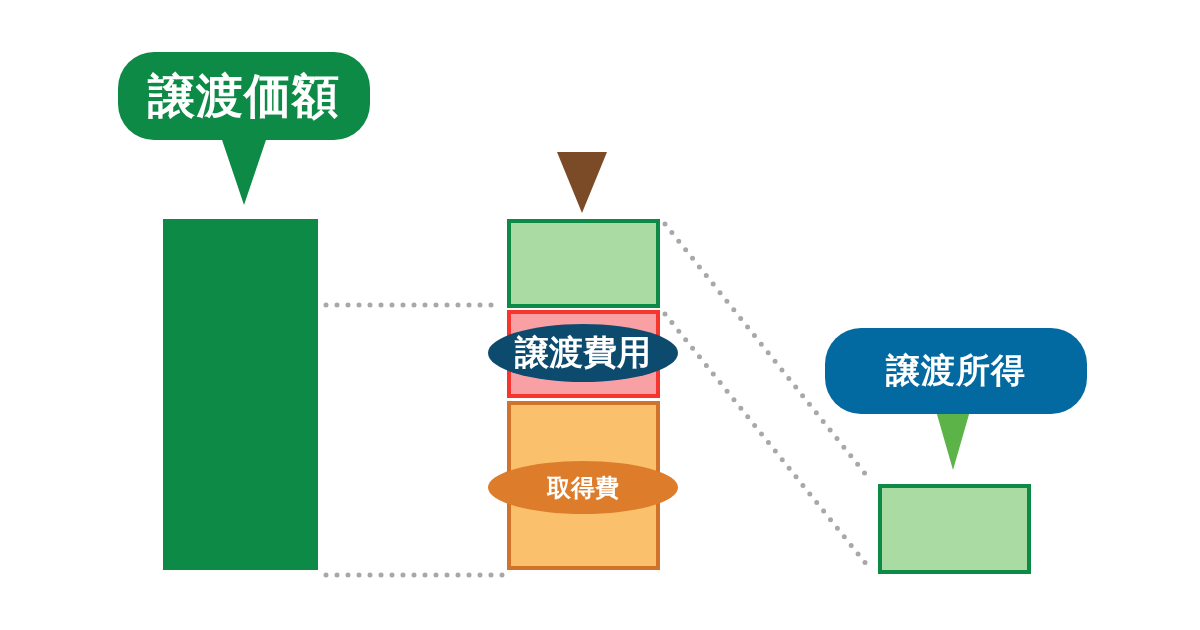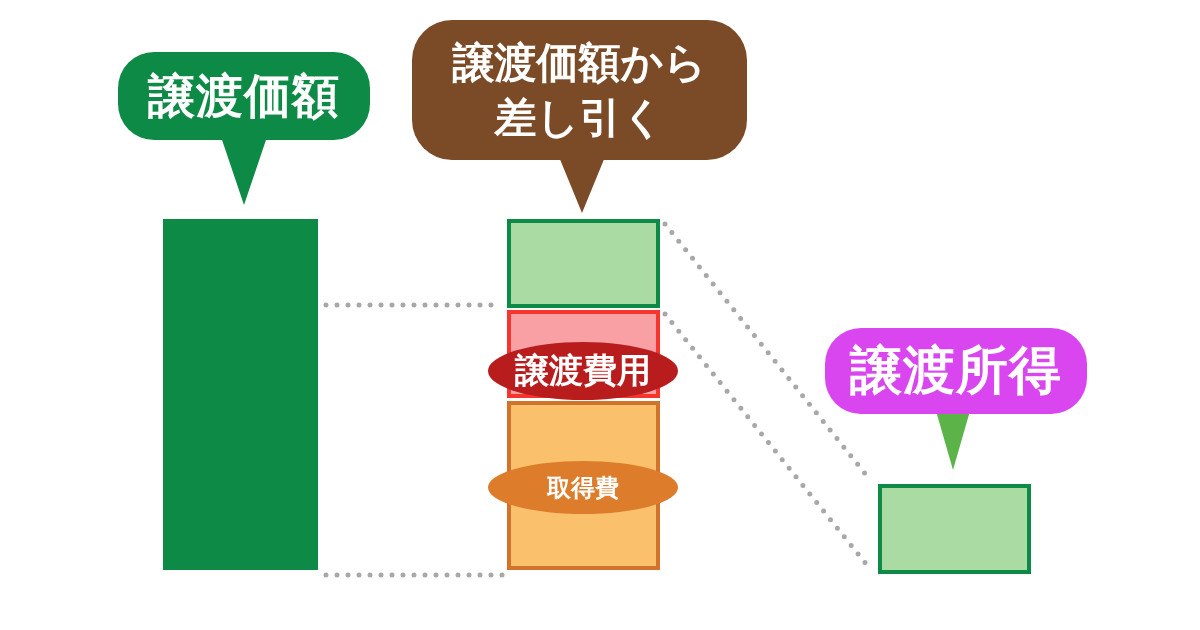--- a/index.html
+++ b/index.html
@@ -15,21 +15,21 @@
   .bubble-transfer-price{
     left:118px;top:52px;width:252px;height:88px;border-radius:36px;
     background:#0d8a46;font-size:47px;letter-spacing:1px;
   }
   .bubble-deduct{
     left:412px;top:20px;width:335px;height:140px;border-radius:40px;
     background:#7b4a27;font-size:42px;line-height:1.32;flex-direction:column;
   }
   .bubble-gain{
     left:825px;top:328px;width:262px;height:86px;border-radius:36px;
-    background:#d946ef;font-size:52px;letter-spacing:1px;
+    background:#0369a1;font-size:34px;letter-spacing:1px;
   }
   .tail{position:absolute;width:0;height:0;}
   .tail-transfer-price{
     left:218px;top:128px;
     border-left:26px solid transparent;border-right:26px solid transparent;
     border-top:77px solid #0d8a46;
   }
   .tail-deduct{
     left:557px;top:152px;
     border-left:25px solid transparent;border-right:25px solid transparent;
@@ -45,21 +45,21 @@
   .bar-total{left:163px;top:219px;width:155px;height:351px;background:#0d8a46;}
   .seg-gain{left:507px;top:219px;width:153px;height:89px;background:#a9dba3;border:4px solid #0d8a46;}
   .seg-expense{left:507px;top:310px;width:153px;height:88px;background:#f9a0a5;border:4px solid #f5352e;}
   .seg-acquisition{left:507px;top:401px;width:153px;height:169px;background:#fbc06b;border:4px solid #d2732b;}
   .box-gain-result{left:878px;top:484px;width:153px;height:90px;background:#a9dba3;border:4px solid #0d8a46;}
   
   .badge{
     position:absolute;display:flex;align-items:center;justify-content:center;
     color:#fff;font-weight:800;border-radius:50%;
   }
-  .badge-expense{left:488px;top:324px;width:190px;height:58px;background:#b91c1c;font-size:34px;margin-top:18px;}
+  .badge-expense{left:488px;top:324px;width:190px;height:58px;background:#0c4a6e;font-size:34px;}
   .badge-acquisition{left:488px;top:461px;width:190px;height:53px;background:#dd7d2c;font-size:24px;}
   
   svg.connectors{position:absolute;left:0;top:0;}
   .dots{stroke:#a8a8a8;stroke-width:5;stroke-linecap:round;stroke-dasharray:0 11;fill:none;}
 </style>
 </head>
 <body>
 
 <div id="canvas">
 
@@ -82,23 +82,19 @@
   <div class="badge badge-acquisition">
     <span>取得費</span>
   </div>
 
   <div class="tail tail-transfer-price"></div>
   <div class="bubble bubble-transfer-price">
     <span>譲渡価額</span>
   </div>
 
   <div class="tail tail-deduct"></div>
-  <div class="bubble bubble-deduct">
-    <span>譲渡価額から</span>
-    <span>差し引く</span>
-  </div>
 
   <div class="tail tail-gain"></div>
   <div class="bubble bubble-gain">
     <span>譲渡所得</span>
   </div>
 
 </div>
 
 </body></html>

